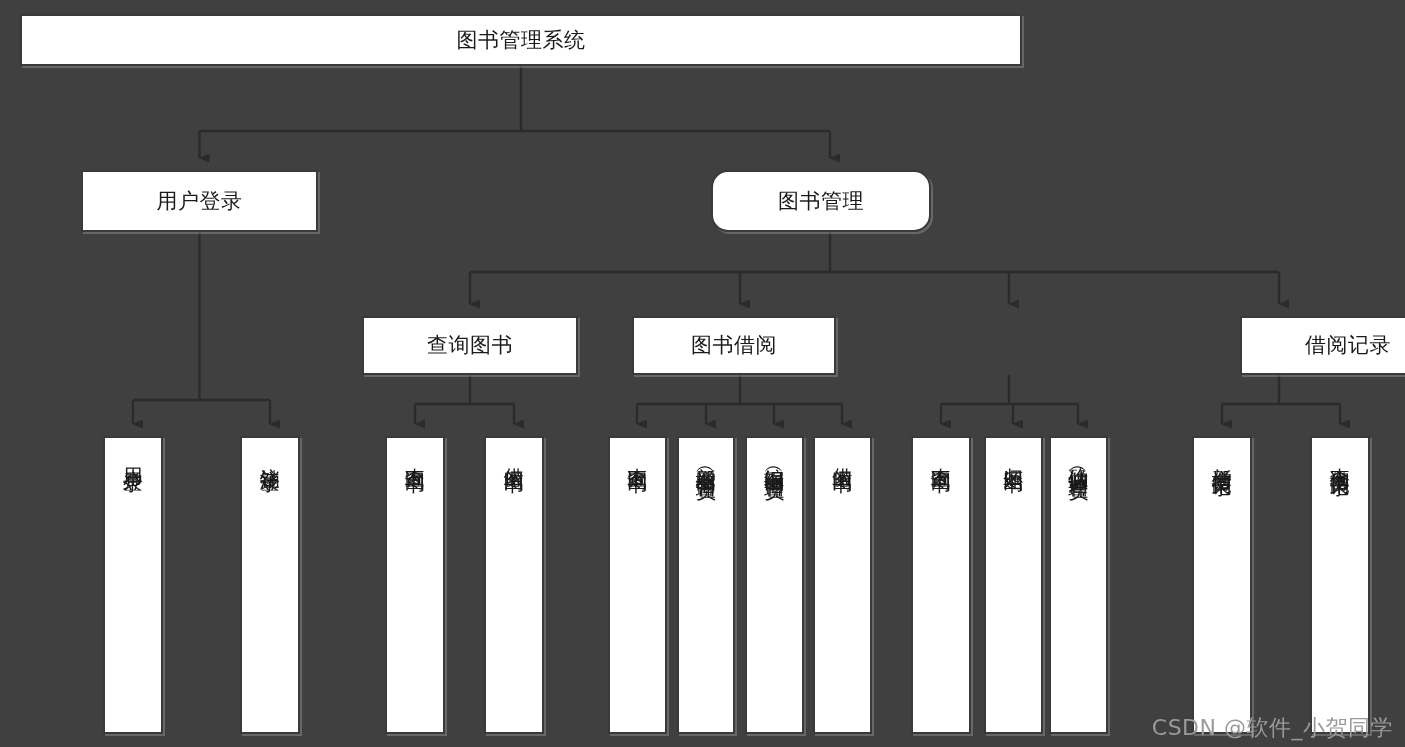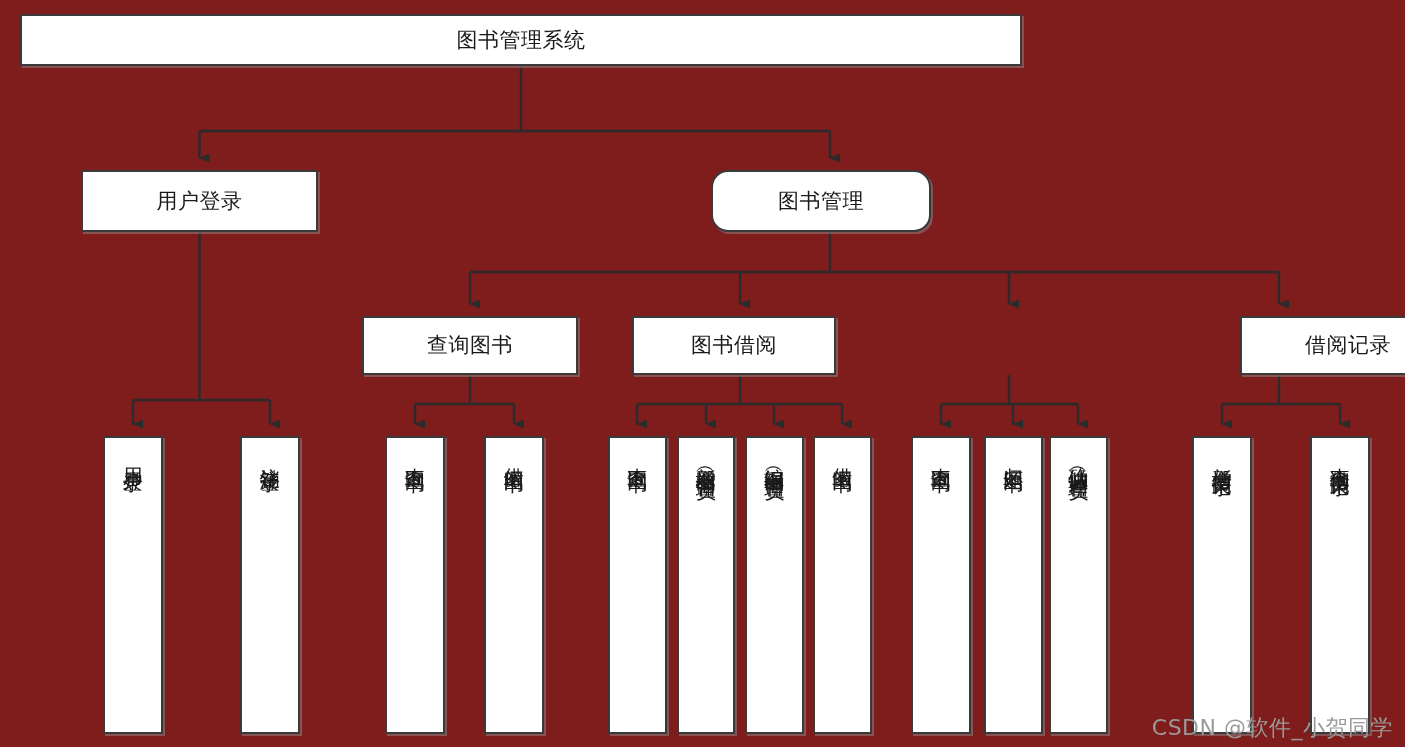--- a/index.html
+++ b/index.html
@@ -71,21 +71,21 @@
     bottom: 4px;
     font-size: 22px;
     color: #9a9a9a;
     letter-spacing: 0.5px;
     white-space: nowrap;
   }
 </style>
 </head>
 <body>
 
-<div id="canvas" style="background: #7f1d1d;">
+<div id="canvas" style="background: #404040;">
 
   <svg id="connectors" viewBox="0 0 1405 747" xmlns="http://www.w3.org/2000/svg">
     <defs>
       <marker id="arrowhead" markerWidth="9" markerHeight="11" refX="4.5" refY="10" orient="auto" markerUnits="userSpaceOnUse">
         <polygon points="0,0 9,0 4.5,11" fill="#2b2b2b"></polygon>
       </marker>
     </defs>
     <g stroke="#2b2b2b" stroke-width="2.4" fill="none">
 
       <line x1="521" y1="66" x2="521" y2="131"></line>

